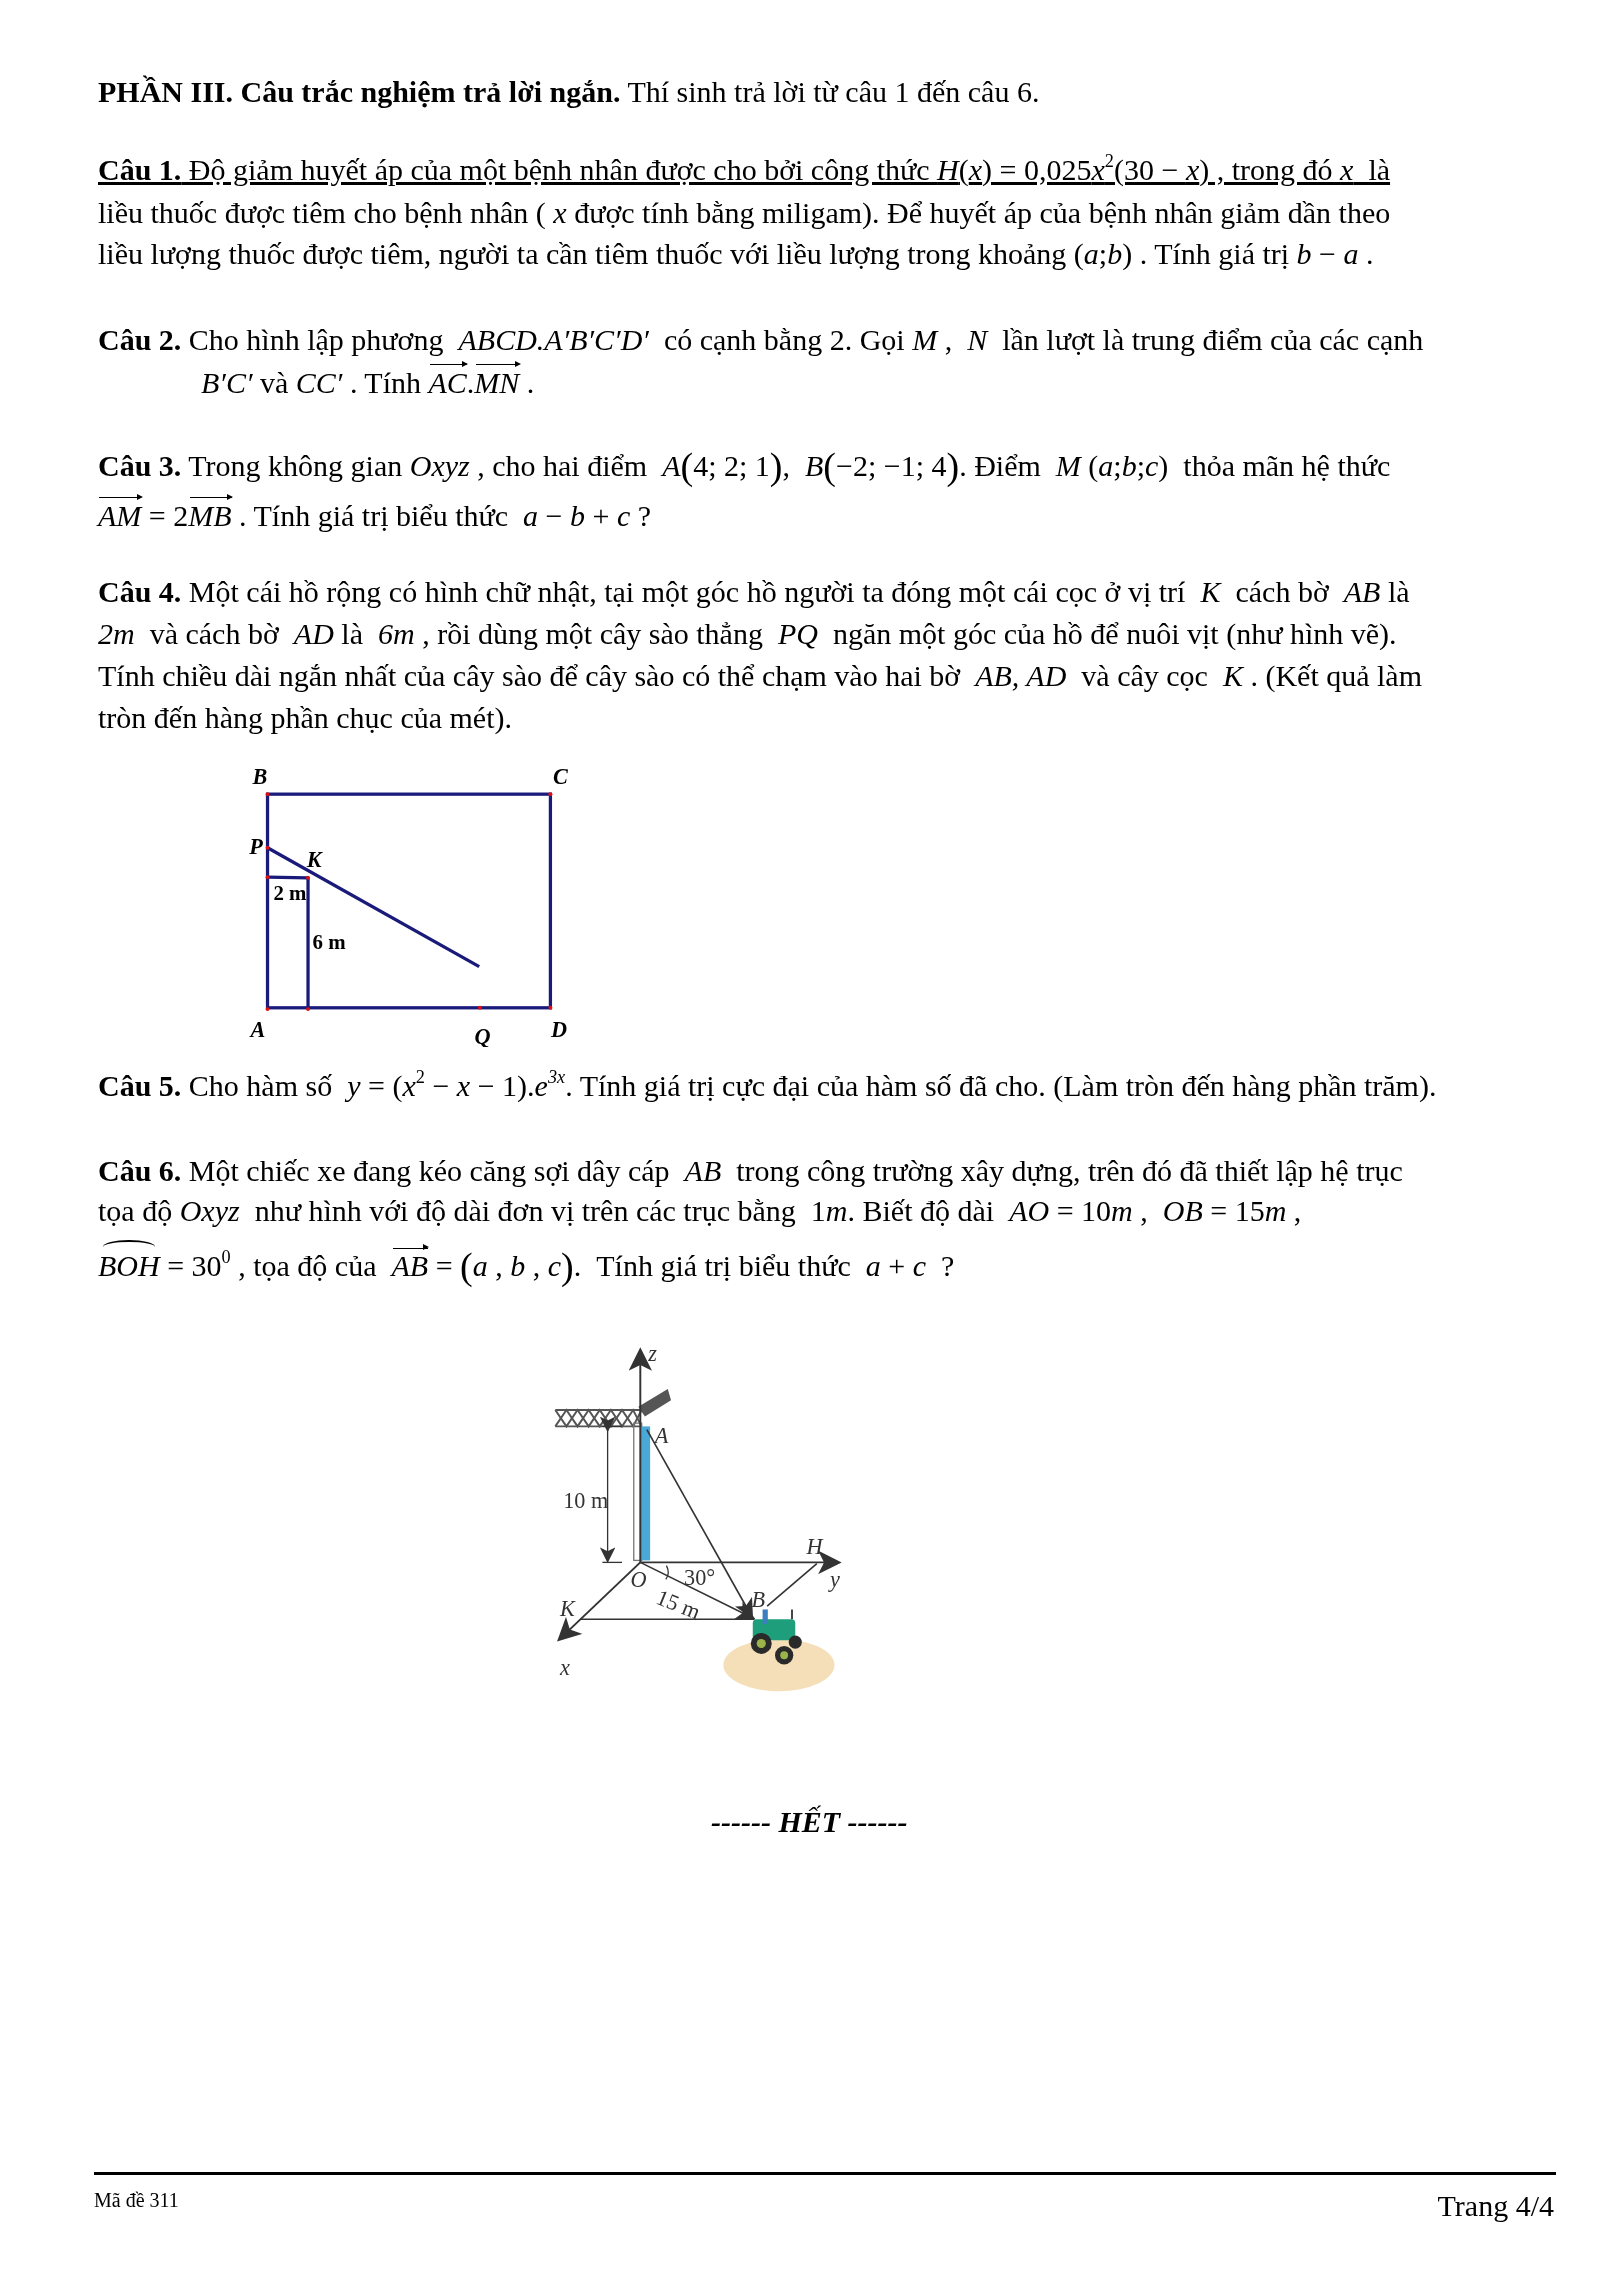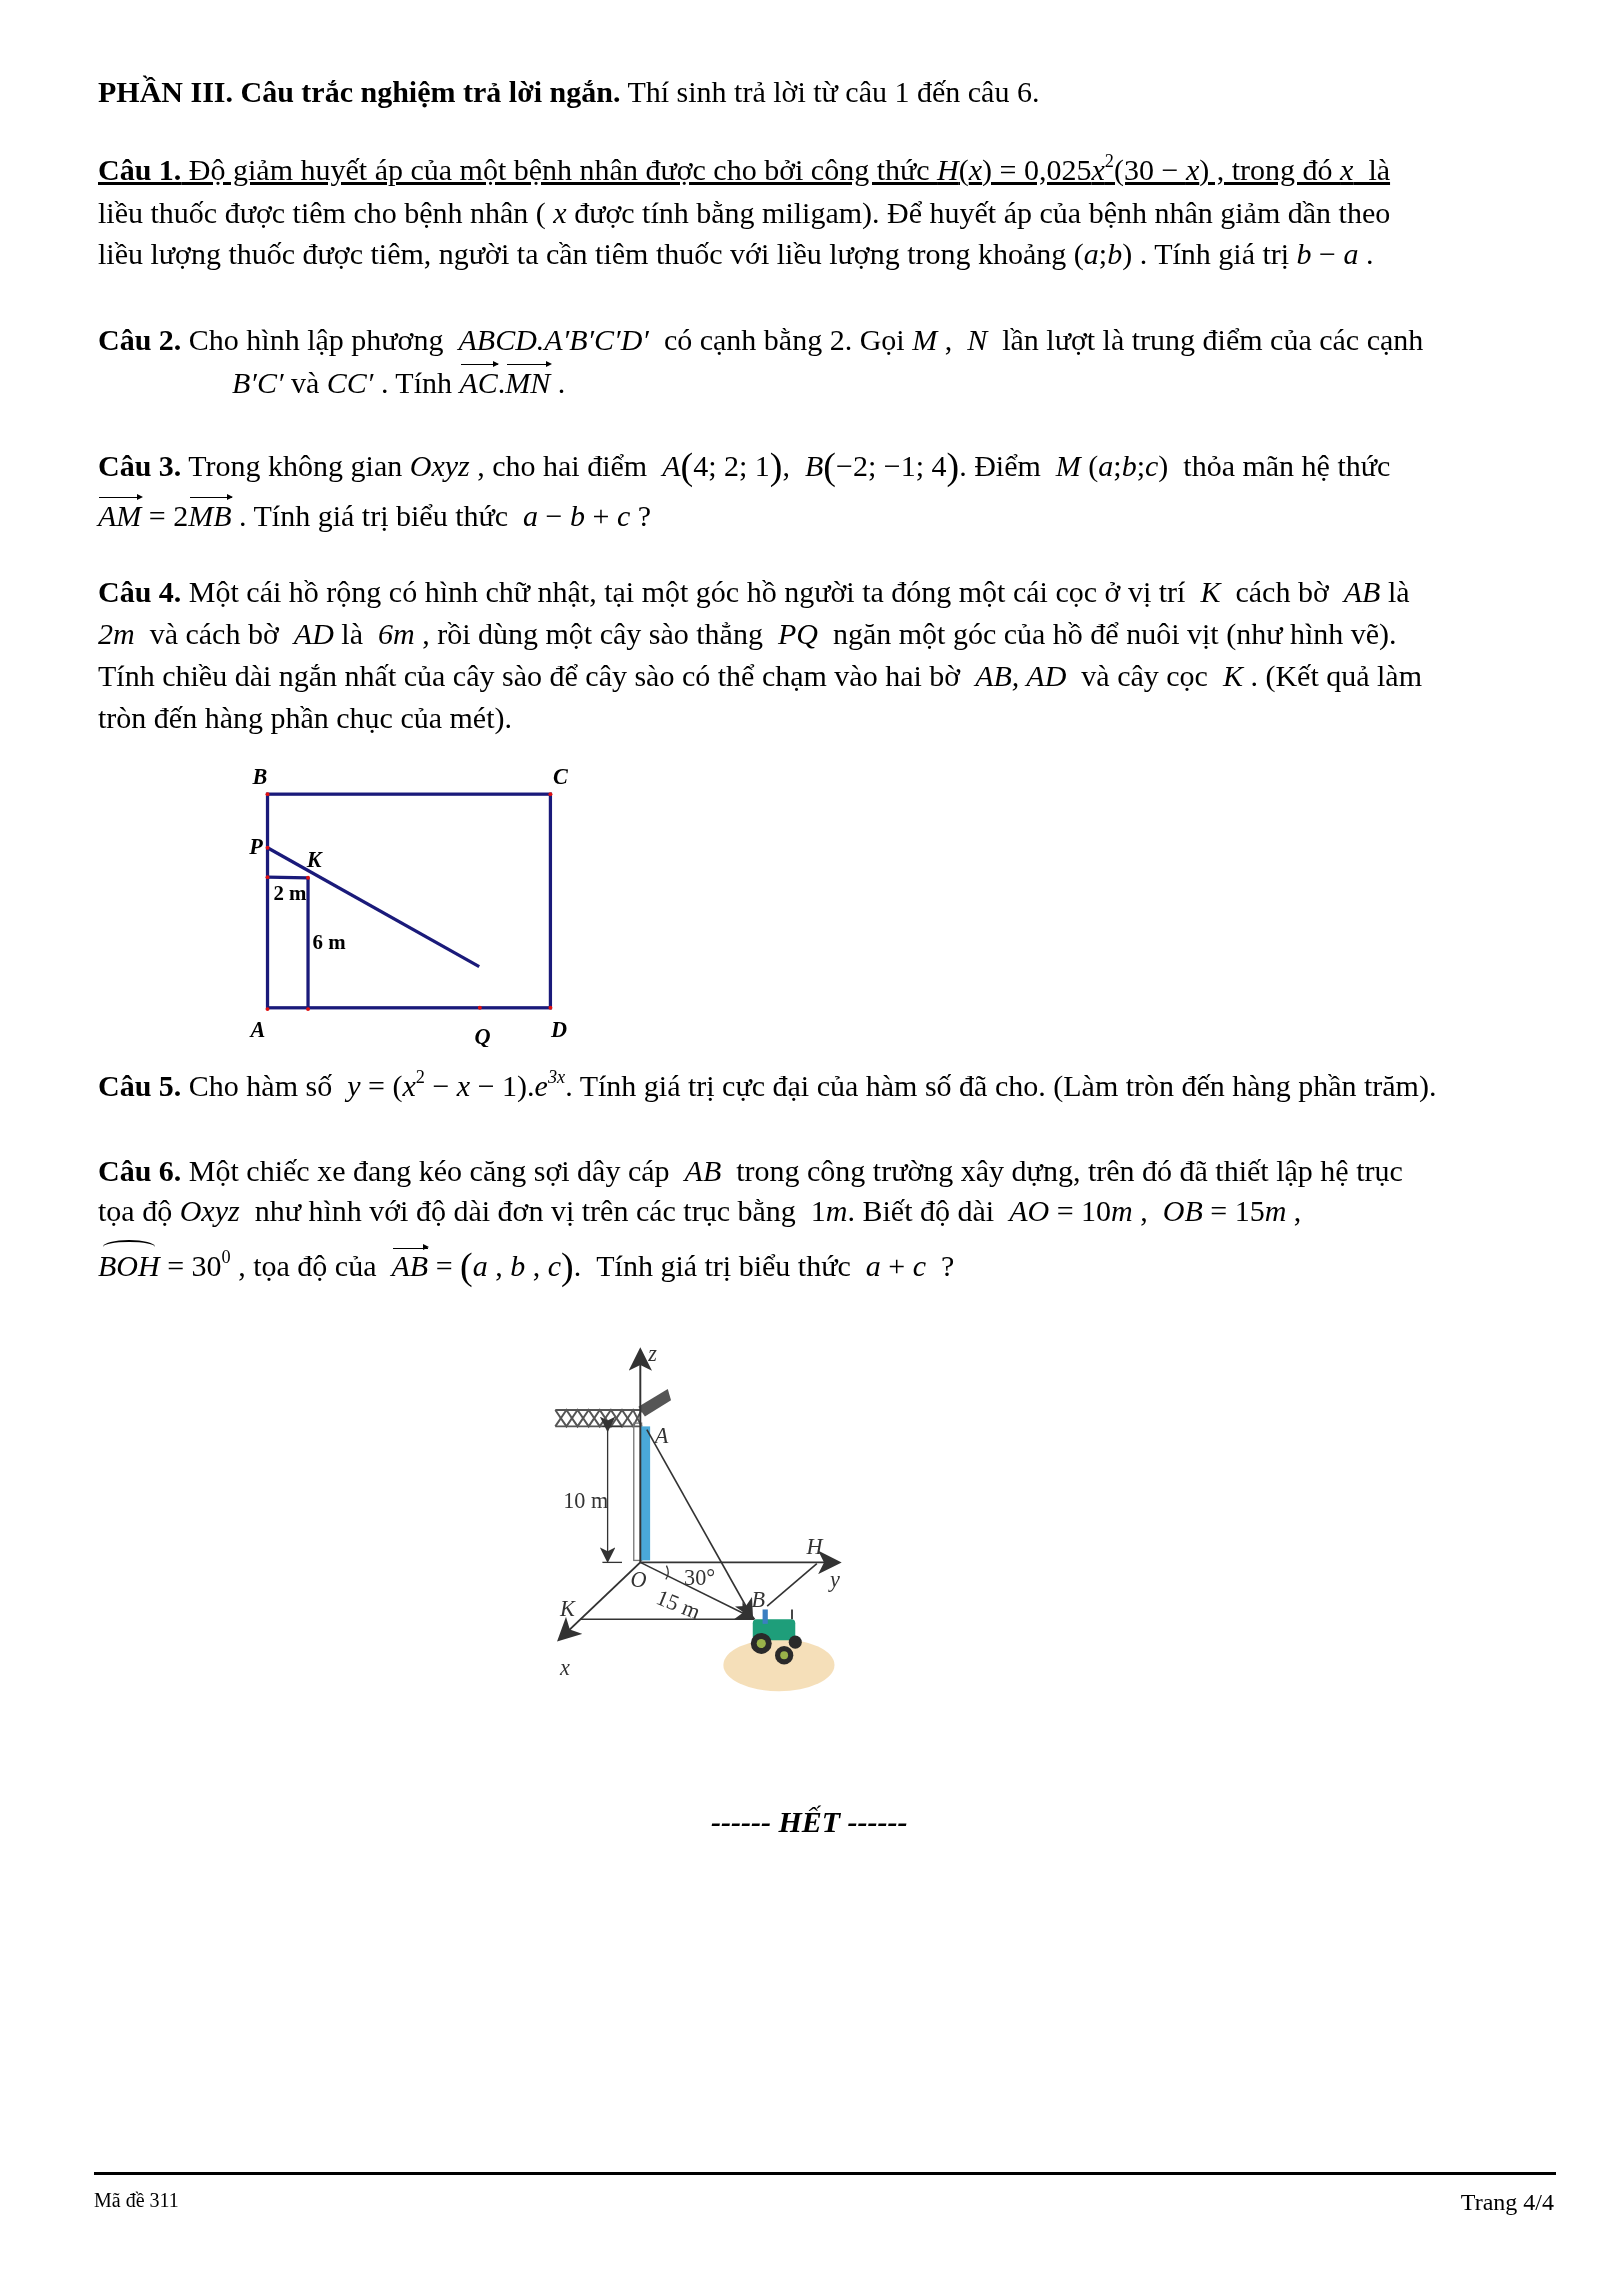--- a/index.html
+++ b/index.html
@@ -21,21 +21,21 @@
     }
     .hat { position: relative; display: inline-block; font-style: italic; }
     .hat::before {
       content: ""; position: absolute; left: 8%; right: 8%; top: -11.8px; height: 11.8px;
       border-top: 2px solid #000; border-radius: 50% 50% 0 0;
     }
     sup { font-size: 18.3px; vertical-align: 13px; line-height: 0; }
     .big-paren { font-size: 38px; vertical-align: -2.6px; }
     .footer-rule { position: absolute; left: 94px; top: 2172px; width: 1462px; height: 2.6px; background: #000; }
     .footer-left { position: absolute; left: 94px; top: 2189px; font-size: 20px; }
-    .footer-right { position: absolute; right: 69px; top: 2189px; font-size: 24px; }
+    .footer-right { position: absolute; right: 69px; top: 2189px; font-size: 30px; }
     .end-mark { position: absolute; left: 711px; top: 1805px; font-size: 30px; font-weight: bold; font-style: italic; text-align: center; }
     svg text { font-family: "Liberation Serif", "DejaVu Serif", serif; }
   </style>
 </head>
 <body>
 
 <div class="line" style="top:77px;">
   <span class="b">PHẦN III. Câu trắc nghiệm trả lời ngắn.</span><span> Thí sinh trả lời từ câu 1 đến câu 6.</span>
 </div>
 
@@ -46,21 +46,21 @@
   </div>
   <div class="line" style="top:198px;">liều thuốc được tiêm cho bệnh nhân ( <span class="i">x</span> được tính bằng miligam). Để huyết áp của bệnh nhân giảm dần theo</div>
   <div class="line" style="top:239px;">liều lượng thuốc được tiêm, người ta cần tiêm thuốc với liều lượng trong khoảng (<span class="i">a</span>;<span class="i">b</span>) . Tính giá trị <span class="i">b</span> − <span class="i">a</span> .</div>
 </div>
 
 <div>
   <div class="line" style="top:325px;">
     <span class="b">Câu 2.</span>
     Cho hình lập phương &nbsp;<span class="i">ABCD.A′B′C′D′</span>&nbsp; có cạnh bằng 2. Gọi <span class="i">M</span> , &nbsp;<span class="i">N</span> &nbsp;lần lượt là trung điểm của các cạnh
   </div>
-  <div class="line" style="top:368px; left:232px;"><span class="i">B′C′</span> và <span class="i">CC′</span> . Tính <span class="vec">AC</span>.<span class="vec">MN</span> .</div>
+  <div class="line" style="top:368px; left:201px;"><span class="i">B′C′</span> và <span class="i">CC′</span> . Tính <span class="vec">AC</span>.<span class="vec">MN</span> .</div>
 </div>
 
 <div>
   <div class="line" style="top:447px;">
     <span class="b">Câu 3.</span>
     Trong không gian <span class="i">Oxyz</span> , cho hai điểm &nbsp;<span class="i">A</span><span class="big-paren">(</span>4; 2; 1<span class="big-paren">)</span>, &nbsp;<span class="i">B</span><span class="big-paren">(</span>−2; −1; 4<span class="big-paren">)</span>. Điểm &nbsp;<span class="i">M</span> (<span class="i">a</span>;<span class="i">b</span>;<span class="i">c</span>) &nbsp;thỏa mãn hệ thức
   </div>
   <div class="line" style="top:501px;"><span class="vec">AM</span> = 2<span class="vec">MB</span> . Tính giá trị biểu thức &nbsp;<span class="i">a</span> − <span class="i">b</span> + <span class="i">c</span> ?</div>
 </div>
 

